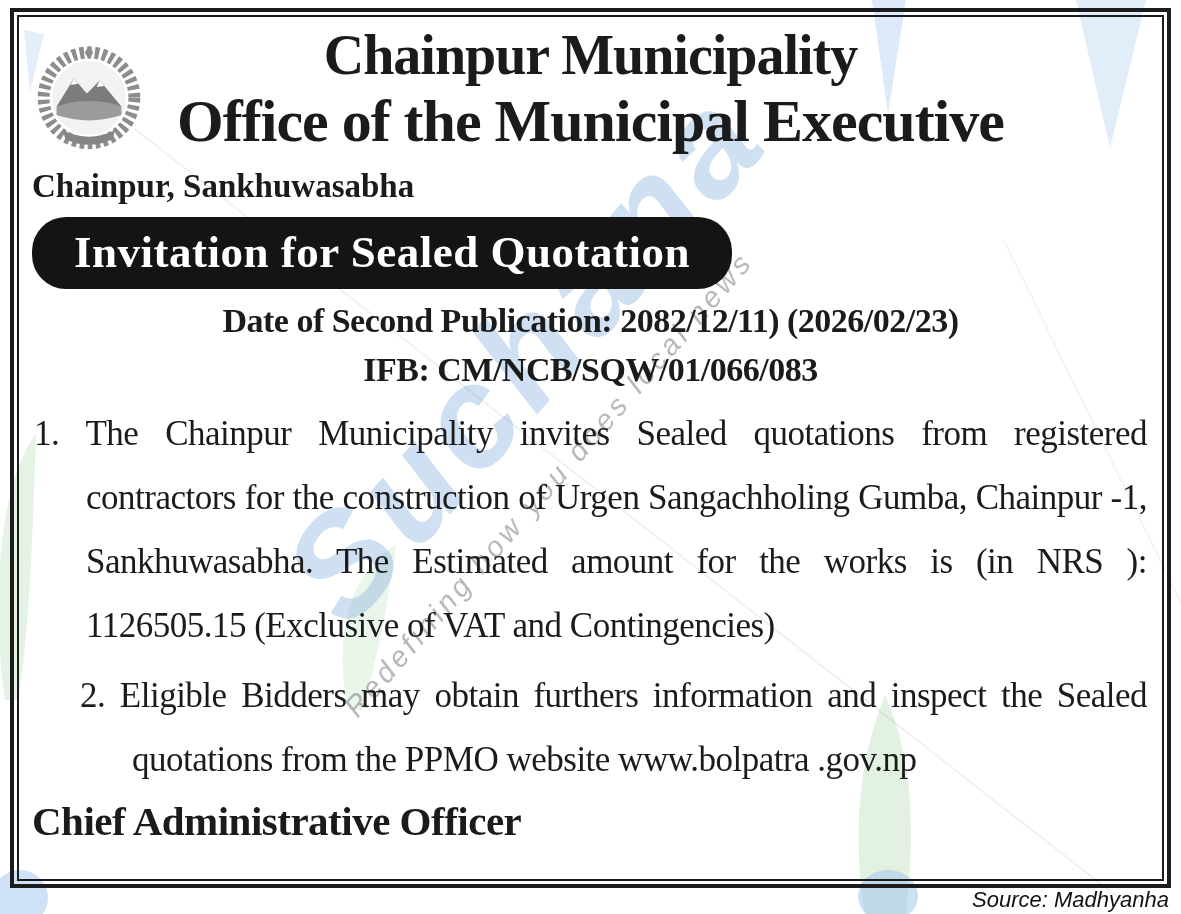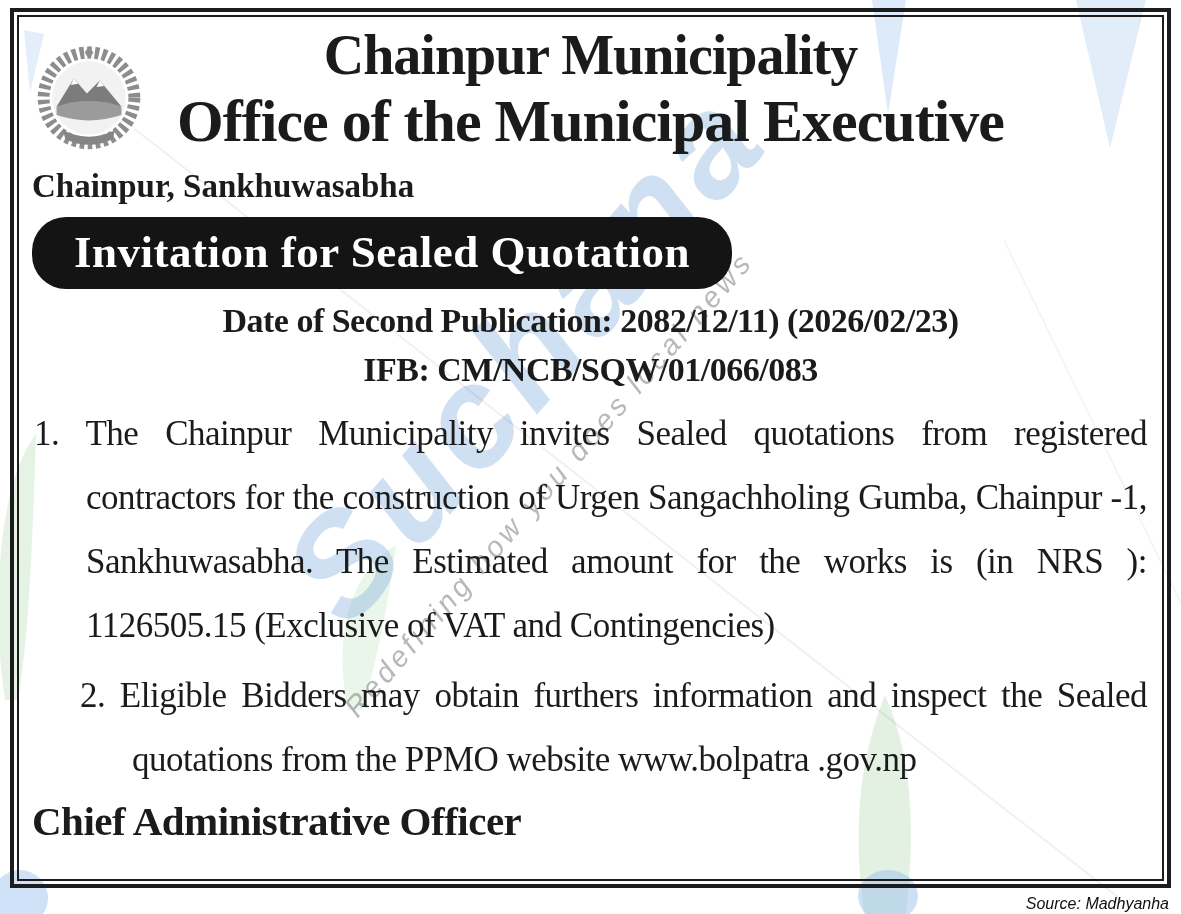--- a/index.html
+++ b/index.html
@@ -59,21 +59,21 @@
     padding-left:52px;text-indent:-52px;margin:0 2px 0 2px;
   }
   .item + .item{margin-top:6px;margin-left:48px;}
   
   .signature{
     text-align:left;font-weight:700;font-size:41px;line-height:50px;margin-top:4px;
     padding-right:6px;letter-spacing:-0.5px;
   }
   .source{
     position:absolute;right:12px;bottom:1px;z-index:2;
-    font-family:"Liberation Sans",sans-serif;font-style:italic;font-size:16px;color:#111;
+    font-family:"Liberation Sans",sans-serif;font-style:italic;font-size:22px;color:#111;
   }
 </style>
 </head>
 <body>
 
 <div class="sheet">
 
   <div class="wm-layer">
     <div class="wm-brand">Suchana</div>
     <div class="wm-tagline">Redefining how you does local news</div>

